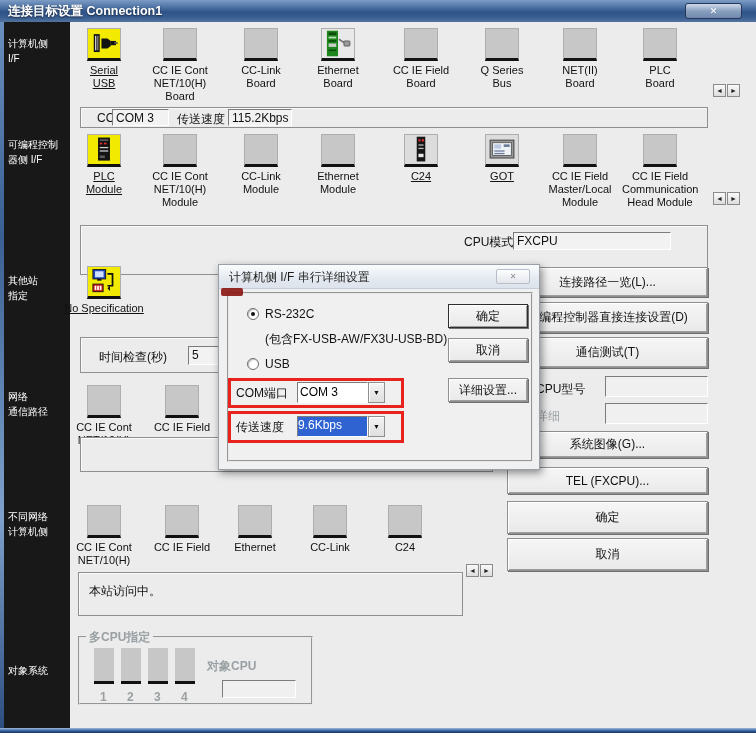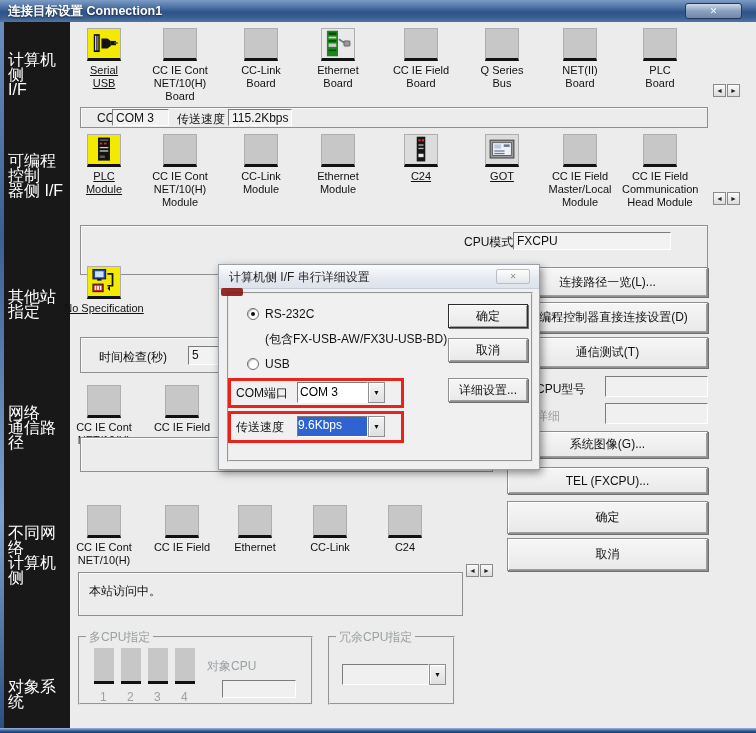--- a/index.html
+++ b/index.html
@@ -10,41 +10,41 @@
     background:linear-gradient(180deg,#7d9cc6 0%,#43699c 40%,#2e5388 55%,#3a5f92 80%,#52749f 100%);
     color:#fff;font-size:12.5px;line-height:22px;padding-left:8px;text-shadow:0 1px 2px rgba(0,0,0,.6);font-weight:bold;}
   .win-close{position:absolute;left:685px;top:3px;width:57px;height:16px;border-radius:3px;
     background:linear-gradient(180deg,#cdd9e8,#8aa0bf 50%,#6e87ab);border:1px solid #26375a;
     color:#fff;font-size:9px;text-align:center;line-height:14px;cursor:pointer;}
   .left-edge{position:absolute;left:0;top:22px;width:4px;height:706px;
     background:linear-gradient(180deg,#6a8fbf,#3a5f92 30%,#7fa2cc 70%,#2c4f80);}
   .bottom-edge{position:absolute;left:0;top:728px;width:756px;height:5px;
     background:linear-gradient(180deg,#9db9dd,#2f5c9a 60%,#16335f);}
   .sidebar{position:absolute;left:4px;top:22px;width:66px;height:706px;background:#181818;}
-  .side-lbl{position:absolute;color:#fff;font-size:16px;line-height:15px;white-space:pre-line;margin-top:16px;}
+  .side-lbl{position:absolute;color:#fff;font-size:10px;line-height:15px;white-space:pre-line;}
   .cell{position:absolute;width:76px;text-align:center;cursor:pointer;}
   .ico{width:34px;height:33px;margin:0 auto;background:#c7c7c7;border:1px solid #aeaeae;border-bottom:3px solid #121212;}
   .ico.sel{background:#f2ea00;border-bottom:3px solid #121212;}
   .ico svg{display:block;width:100%;height:100%;}
   .lbl{font-size:11px;line-height:13px;color:#111;margin-top:3px;white-space:pre-line;}
   .link{text-decoration:underline;}
   .panel{position:absolute;border:1px solid #8f8f8f;background:#ececec;
     box-shadow:inset 1px 1px 0 rgba(255,255,255,.75);}
   .field{background:#f2f2f2;border:1px solid;border-color:#7c7c7c #ffffff #ffffff #7c7c7c;
     font-size:12px;color:#111;padding:1px 3px;overflow:hidden;white-space:nowrap;}
   .btn3d{position:absolute;display:flex;align-items:center;justify-content:center;
     background:linear-gradient(180deg,#f6f6f6,#e9e9e9);border:1px solid #8f8f8f;
     box-shadow:inset 1px 1px 0 #ffffff,inset -1px -1px 0 #9e9e9e,1px 1px 0 #707070;
     font-size:12px;color:#111;cursor:pointer;}
   .pager{position:absolute;display:flex;gap:1px;}
   .pager .pbtn{width:13px;height:13px;font-size:7px;line-height:11px;text-align:center;color:#222;
     background:linear-gradient(180deg,#fafafa,#dcdcdc);border:1px solid #8a8a8a;cursor:pointer;}
   .glabel{position:absolute;font-size:12px;color:#111;white-space:nowrap;}
   .dis{color:#9aa0a3;}
-  .groupbox{position:absolute;border:2px groove #e9e9e9;}
+  .groupbox{position:absolute;border:2px groove #e9e9e9;font-weight:bold;}
   .legend{position:absolute;top:-9px;left:6px;background:#ececec;padding:0 3px;font-size:12px;}
   
   .dialog{position:absolute;left:218px;top:264px;width:322px;height:206px;background:#f0f0f0;
     border:1px solid #9aa0a8;box-shadow:2px 3px 8px rgba(0,0,0,.45);z-index:50;}
   .dlg-title{position:absolute;left:0;top:0;width:100%;height:24px;
     background:linear-gradient(180deg,#fbfcfd,#e4e9f0 60%,#dde3ec);border-bottom:1px solid #c6cdd6;
     font-size:12px;color:#1d1d1d;line-height:24px;padding-left:10px;}
   .dlg-close{position:absolute;left:277px;top:4px;width:34px;height:15px;border-radius:2px;
     background:linear-gradient(180deg,#fdfdfd,#e3e7ec);border:1px solid #b7bec7;color:#8b929b;
     font-size:8px;text-align:center;line-height:13px;cursor:pointer;}
@@ -310,27 +310,20 @@
     <div style="position:absolute;left:41px;top:10px;width:20px;height:36px;background:#c7c7c7;border-bottom:3px solid #111"></div>
     <div style="position:absolute;left:68px;top:10px;width:20px;height:36px;background:#c7c7c7;border-bottom:3px solid #111"></div>
     <div style="position:absolute;left:95px;top:10px;width:20px;height:36px;background:#c7c7c7;border-bottom:3px solid #111"></div>
     <span class="glabel dis" style="left:20px;top:52px">1</span>
     <span class="glabel dis" style="left:47px;top:52px">2</span>
     <span class="glabel dis" style="left:74px;top:52px">3</span>
     <span class="glabel dis" style="left:101px;top:52px">4</span>
     <span class="glabel dis" style="left:127px;top:20px">对象CPU</span>
     <div class="field" style="position:absolute;left:142px;top:42px;width:74px;height:18px;background:#f0f0f0"></div>
   </div>
-  <div class="groupbox" style="left:328px;top:636px;width:127px;height:69px">
-    <span class="legend dis">冗余CPU指定</span>
-    <div class="combo" style="left:12px;top:26px">
-      <div class="cfield" style="width:87px;background:#f0f0f0"></div>
-      <div class="cbtn dis">▼</div>
-    </div>
-  </div>
 
   <div class="btn3d" style="left:507px;top:267px;width:201px;height:30px">连接路径一览(L)...</div>
   <div class="btn3d" style="left:507px;top:302px;width:201px;height:31px">可编程控制器直接连接设置(D)</div>
   <div class="btn3d" style="left:507px;top:337px;width:201px;height:31px">通信测试(T)</div>
   <span class="glabel" style="left:536px;top:381px">CPU型号</span>
   <div class="field" style="position:absolute;left:605px;top:376px;width:103px;height:21px;background:#f0f0f0"></div>
   <span class="glabel dis" style="left:536px;top:408px">详细</span>
   <div class="field" style="position:absolute;left:605px;top:403px;width:103px;height:21px;background:#f0f0f0"></div>
   <div class="btn3d" style="left:507px;top:431px;width:201px;height:27px">系统图像(G)...</div>
   <div class="btn3d" style="left:507px;top:467px;width:201px;height:27px">TEL (FXCPU)...</div>

